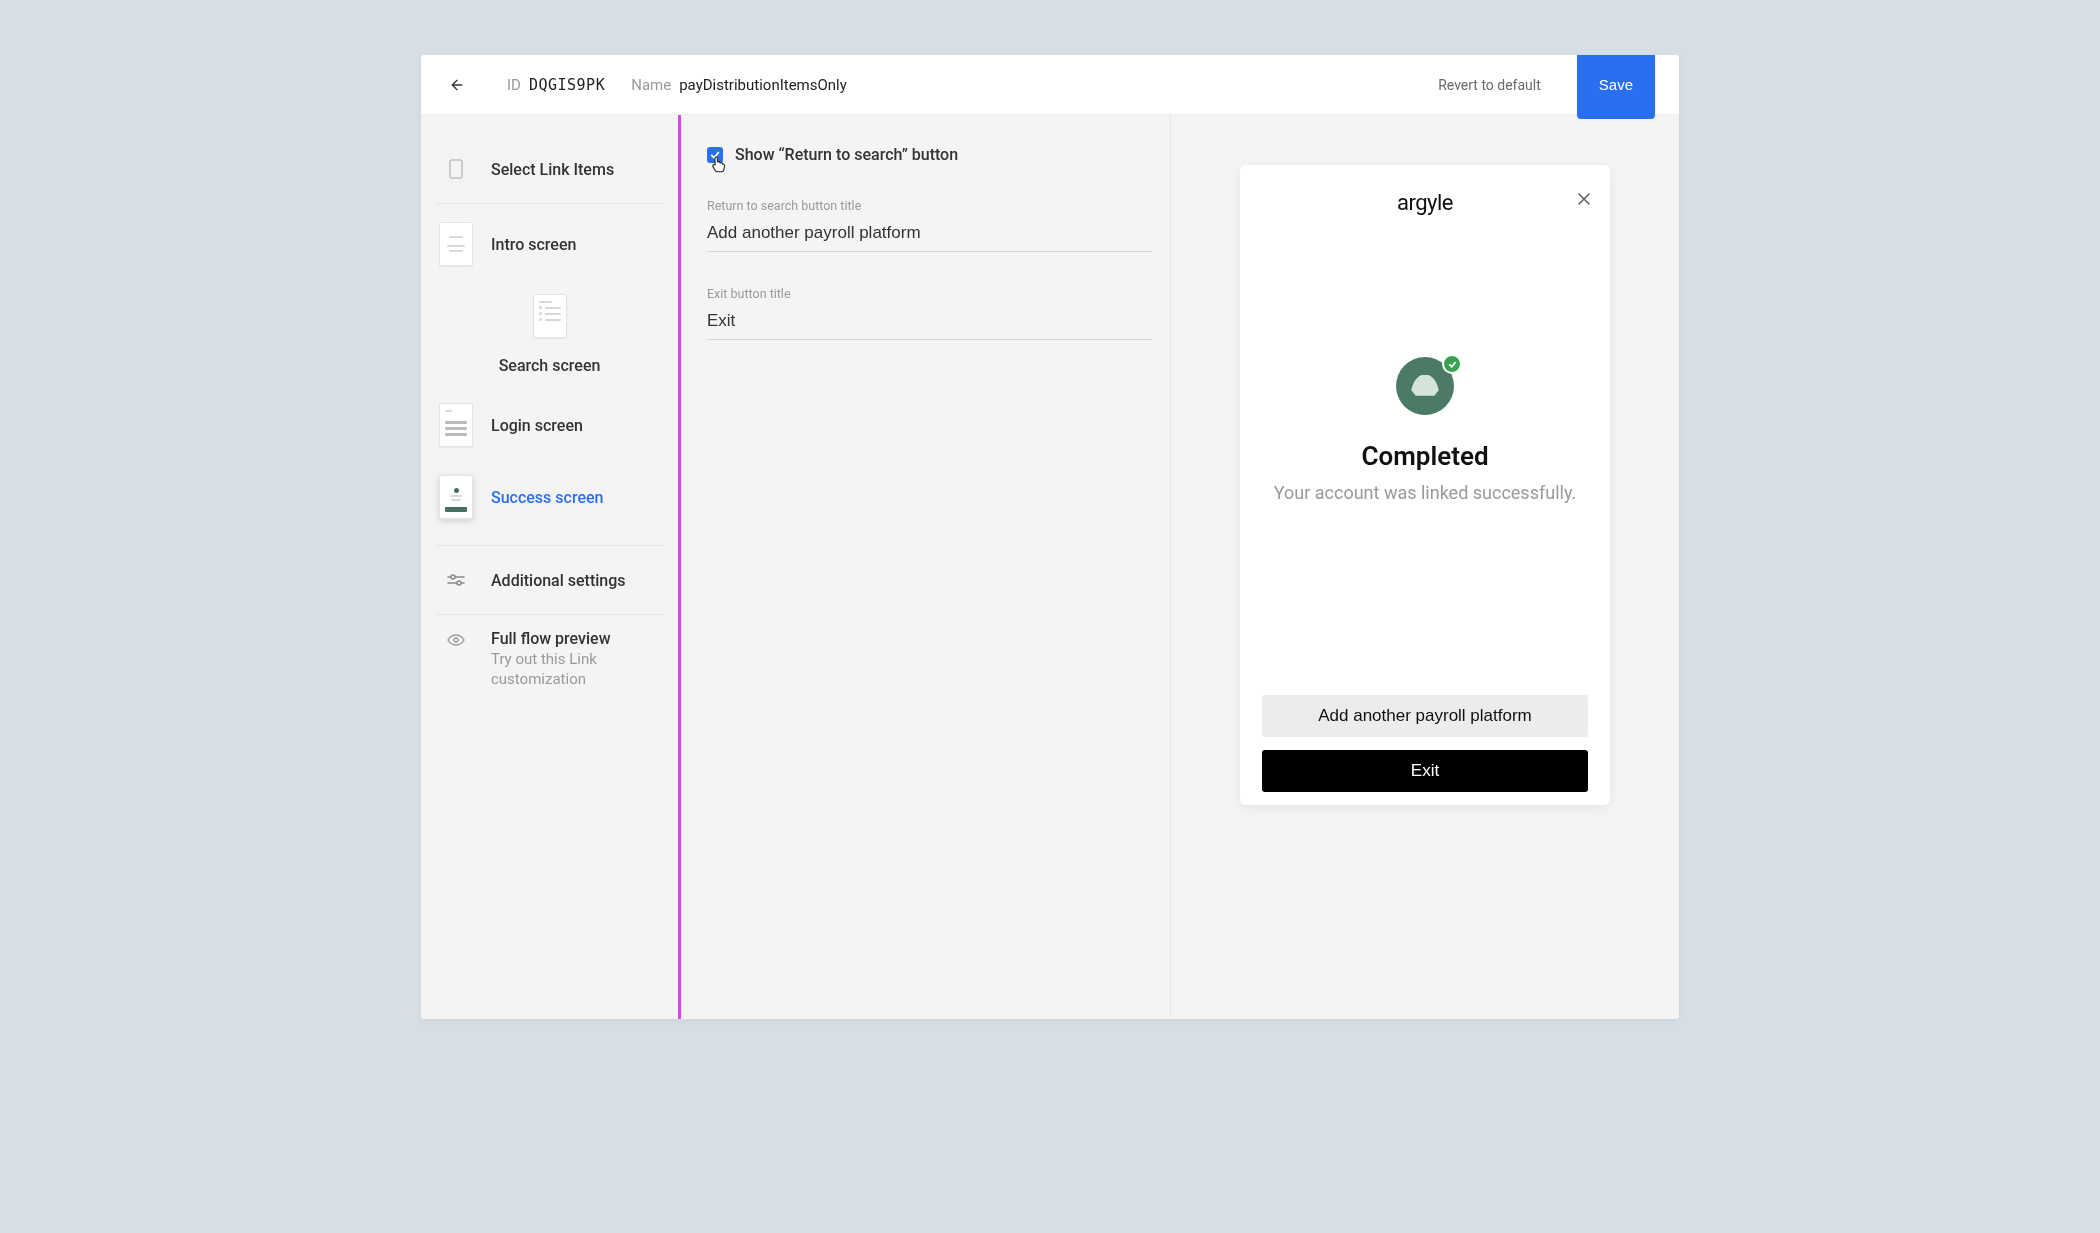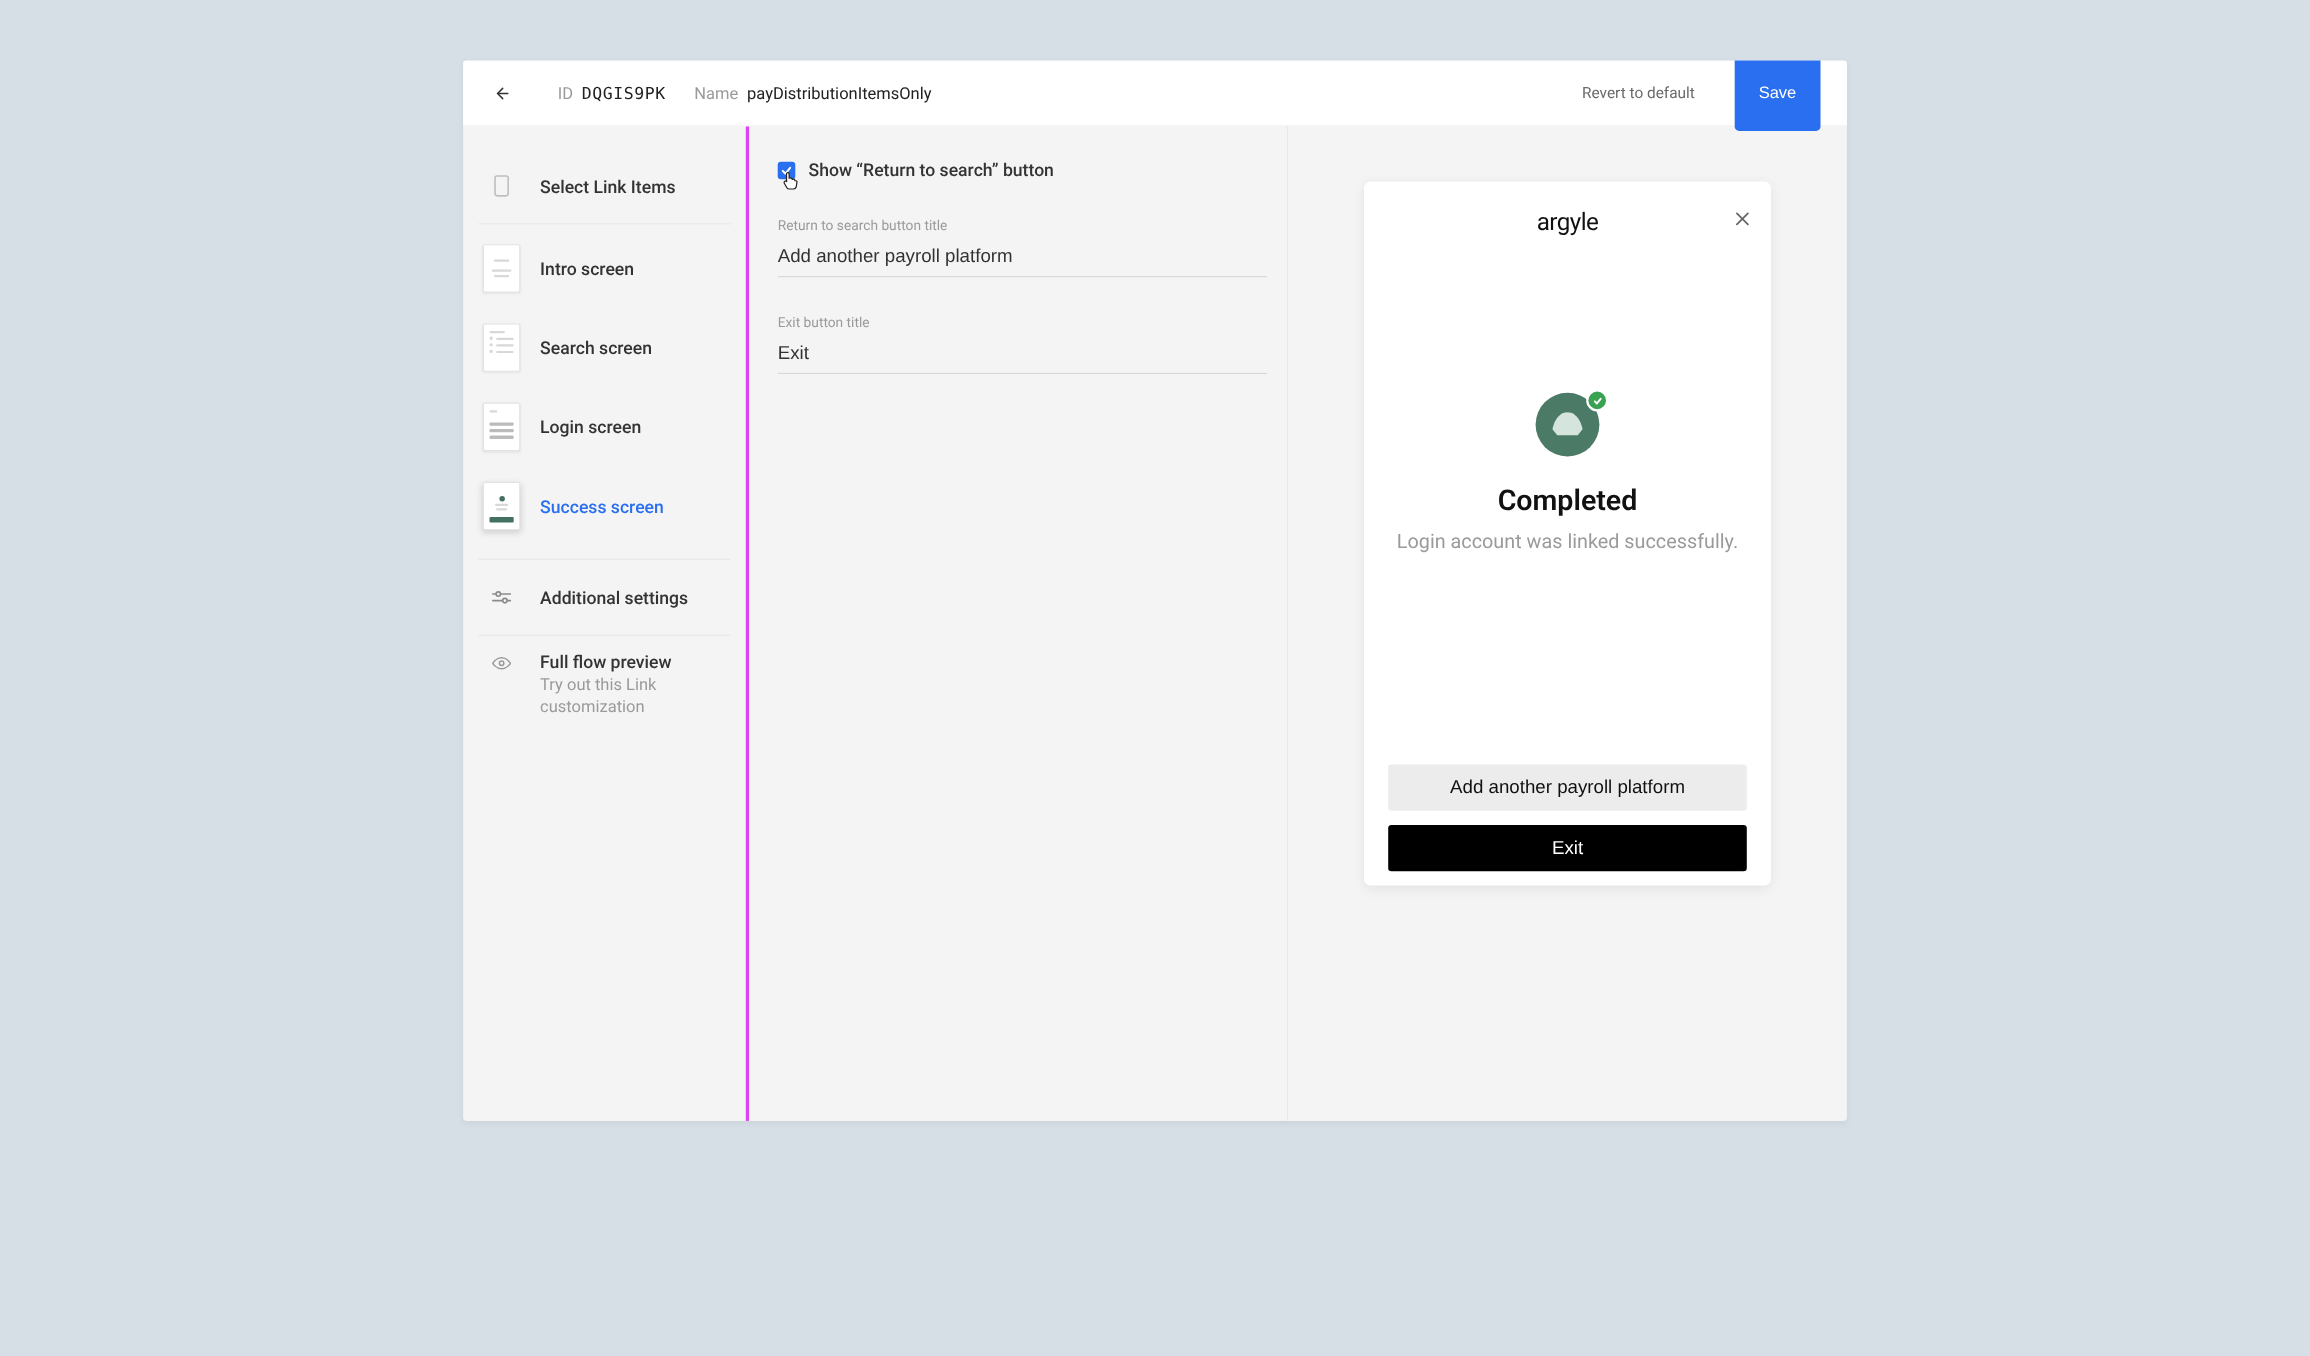--- a/index.html
+++ b/index.html
@@ -213,21 +213,21 @@
 
       <div class="sb-row" style="padding:14px 4px;">
         <div class="sb-thumb tb-center" style="justify-content:center;align-items:center;">
           <div class="tb-line short"></div>
           <div class="tb-line mid" style="margin-top:4px;"></div>
           <div class="tb-line short"></div>
         </div>
         <span class="sb-label">Intro screen</span>
       </div>
 
-      <div class="sb-row" style="padding:14px 4px;">
+      <div class="sb-row" style="padding:14px 4px;flex-direction:column;">
         <div class="sb-thumb">
           <div class="tb-line short"></div>
           <div class="tb-dot-line">
               <div class="tb-dot"></div>
               <div class="tb-line" style="flex:1;"></div>
             </div>
           <div class="tb-dot-line">
               <div class="tb-dot"></div>
               <div class="tb-line" style="flex:1;"></div>
             </div>
@@ -335,21 +335,21 @@
                   <path d="M15 0 C10 0 4 5 2 15 L6 20 L24 20 L28 15 C26 5 20 0 15 0 Z M7 16 L10 4 M12 18 L13 2 M18 18 L17 2 M23 16 L20 4" stroke="#d5e4dc" stroke-width="1.3" fill="#d5e4dc"></path>
                 </svg>
             </div>
             <div class="badge-check">
               <svg width="9" height="9" viewBox="0 0 12 12" fill="none" stroke="#fff" stroke-width="2.4" stroke-linecap="round" stroke-linejoin="round">
                   <polyline points="2.5 6.5 5 9 9.5 3.5"></polyline>
                 </svg>
             </div>
           </div>
           <div class="pv-title">Completed</div>
-          <div class="pv-sub">Login account was linked successfully.</div>
+          <div class="pv-sub">Your account was linked successfully.</div>
         </div>
         <div class="phone-foot">
           <button class="pv-btn secondary">Add another payroll platform</button>
           <button class="pv-btn primary">Exit</button>
         </div>
       </div>
     </div>
 
   </div>
 </div>

